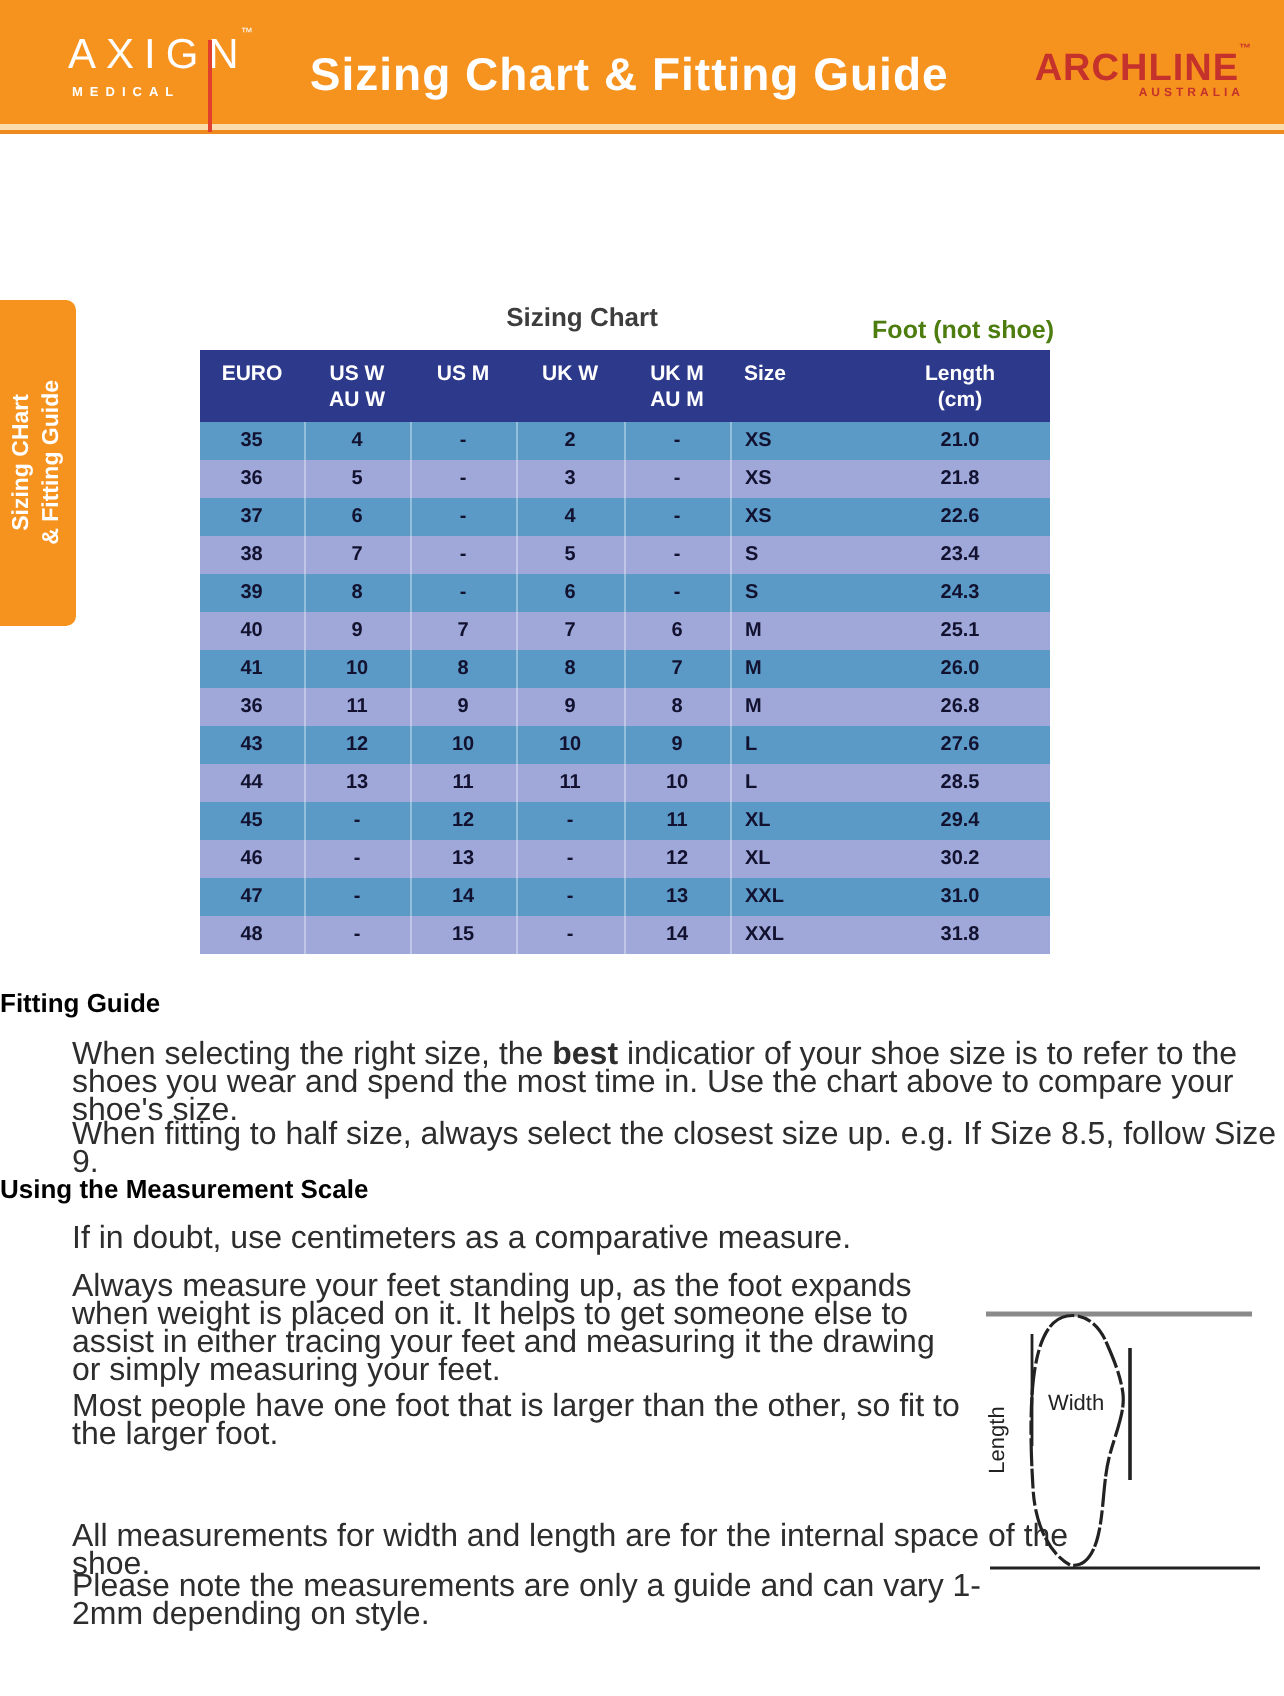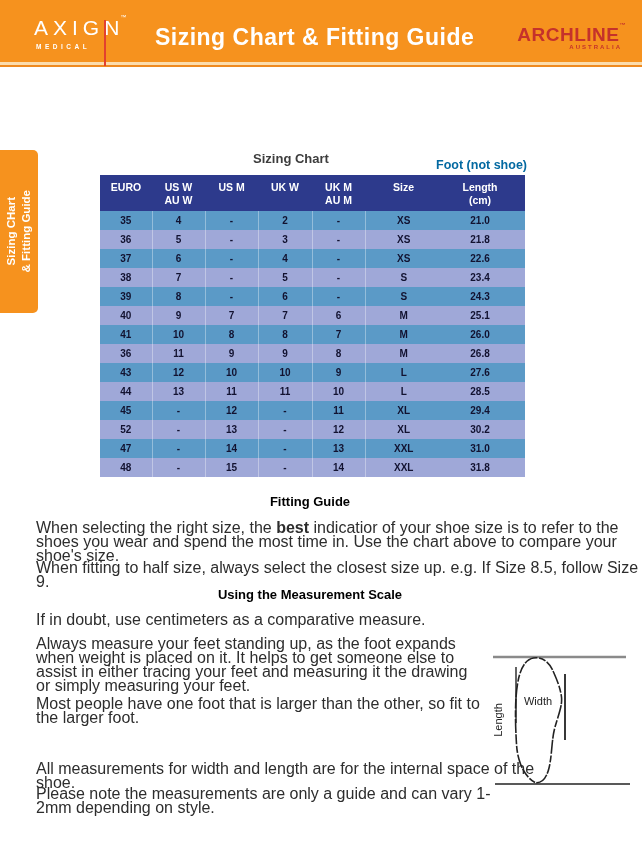--- a/index.html
+++ b/index.html
@@ -31,35 +31,35 @@
   
   .side-tab{position:absolute;left:0;top:150px;width:38px;height:163px;background:var(--orange);
     border-radius:0 5px 5px 0;display:flex;align-items:center;justify-content:center;}
   .side-tab-text{writing-mode:vertical-rl;transform:rotate(180deg);color:#fff;font-weight:bold;
     font-size:11.5px;line-height:1.3;text-align:center;white-space:pre-line;}
 
   
   .chart-title{position:absolute;left:100px;top:151px;width:382px;text-align:center;
     font-weight:bold;font-size:13px;color:#3d3d3d;}
   .chart-note{position:absolute;left:100px;top:158px;width:427px;text-align:right;
-    font-weight:bold;font-size:12.5px;color:#0369a1;}
+    font-weight:bold;font-size:12.5px;color:#4d7c0f;}
   .sizing-table{position:absolute;left:100px;top:175px;width:425px;border-collapse:collapse;
     table-layout:fixed;font-family:"Liberation Sans",sans-serif;padding-left:10px;}
   .sizing-table th{background:var(--navy);color:#fff;font-size:10.5px;font-weight:bold;
     height:36px;vertical-align:top;padding-top:6px;text-align:center;line-height:1.25;}
-  .sizing-table th.size-col, .sizing-table td.size-col{text-align:center;padding-left:7px;}
+  .sizing-table th.size-col, .sizing-table td.size-col{text-align:left;padding-left:7px;}
   .sizing-table td{height:19px;font-size:10px;font-weight:bold;color:var(--cell-text);
     text-align:center;vertical-align:middle;}
   .sizing-table tbody tr:nth-child(odd){background:var(--steel);}
   .sizing-table tbody tr:nth-child(even){background:var(--peri);}
   .sizing-table td.sep{border-right:1px solid rgba(255,255,255,0.35);}
   .sizing-table th .h2{font-weight:bold;}
 
   
-  .h-center{position:absolute;left:0;width:620px;text-align:center;font-weight:bold;
+  .h-center{position:absolute;left:0;width:620px;text-align:left;font-weight:bold;
     font-size:13px;color:#000;}
   .para{position:absolute;left:36px;font-size:16px;line-height:14px;color:var(--body-text);}
   .bold{font-weight:bold;}
 
   
   .foot-diagram{position:absolute;left:486px;top:644px;}
   .foot-diagram text{font-family:"Liberation Sans",sans-serif;font-size:11px;fill:#222;}
 </style>
 </head>
 <body>
@@ -223,21 +223,21 @@
         <tr>
           <td class="sep">45</td>
           <td class="sep">-</td>
           <td class="sep">12</td>
           <td class="sep">-</td>
           <td class="sep">11</td>
           <td class="size-col">XL</td>
           <td>29.4</td>
         </tr>
         <tr>
-          <td class="sep">52</td>
+          <td class="sep">46</td>
           <td class="sep">-</td>
           <td class="sep">13</td>
           <td class="sep">-</td>
           <td class="sep">12</td>
           <td class="size-col">XL</td>
           <td>30.2</td>
         </tr>
         <tr>
           <td class="sep">47</td>
           <td class="sep">-</td>

